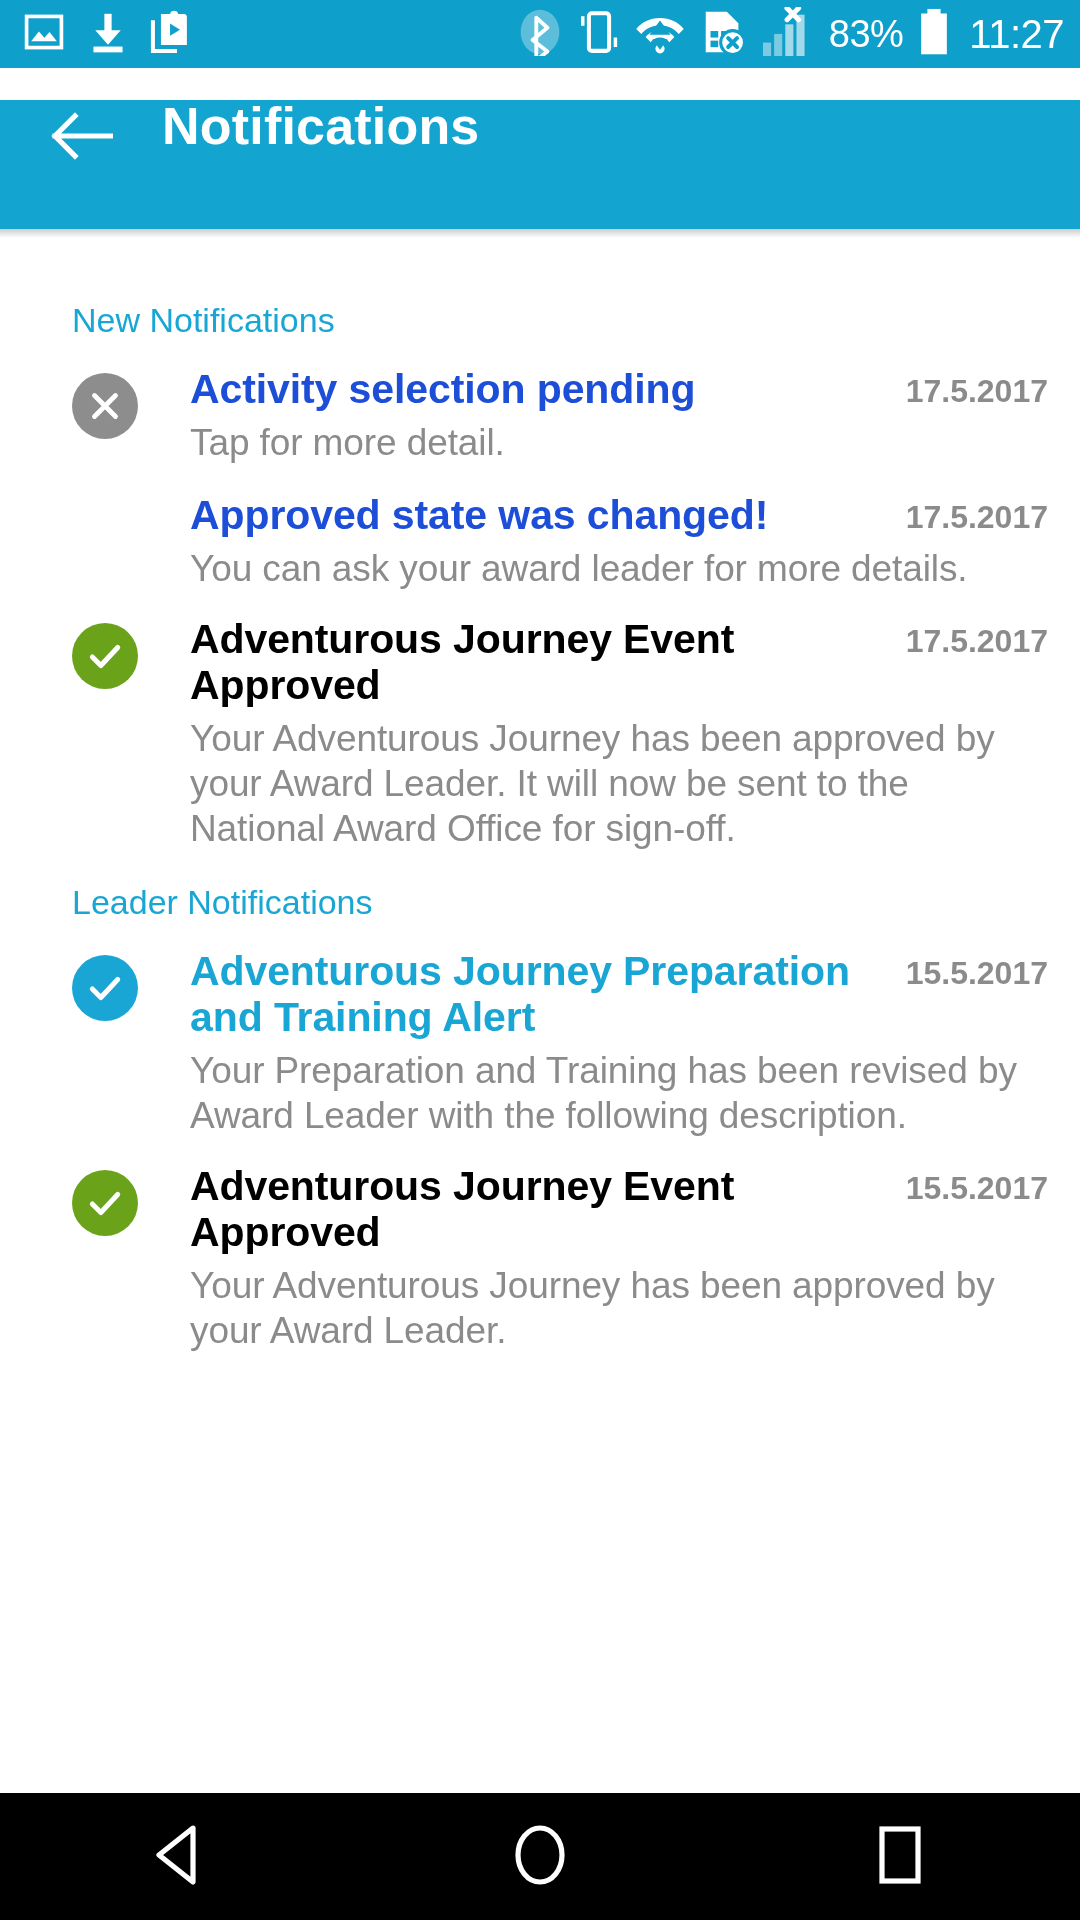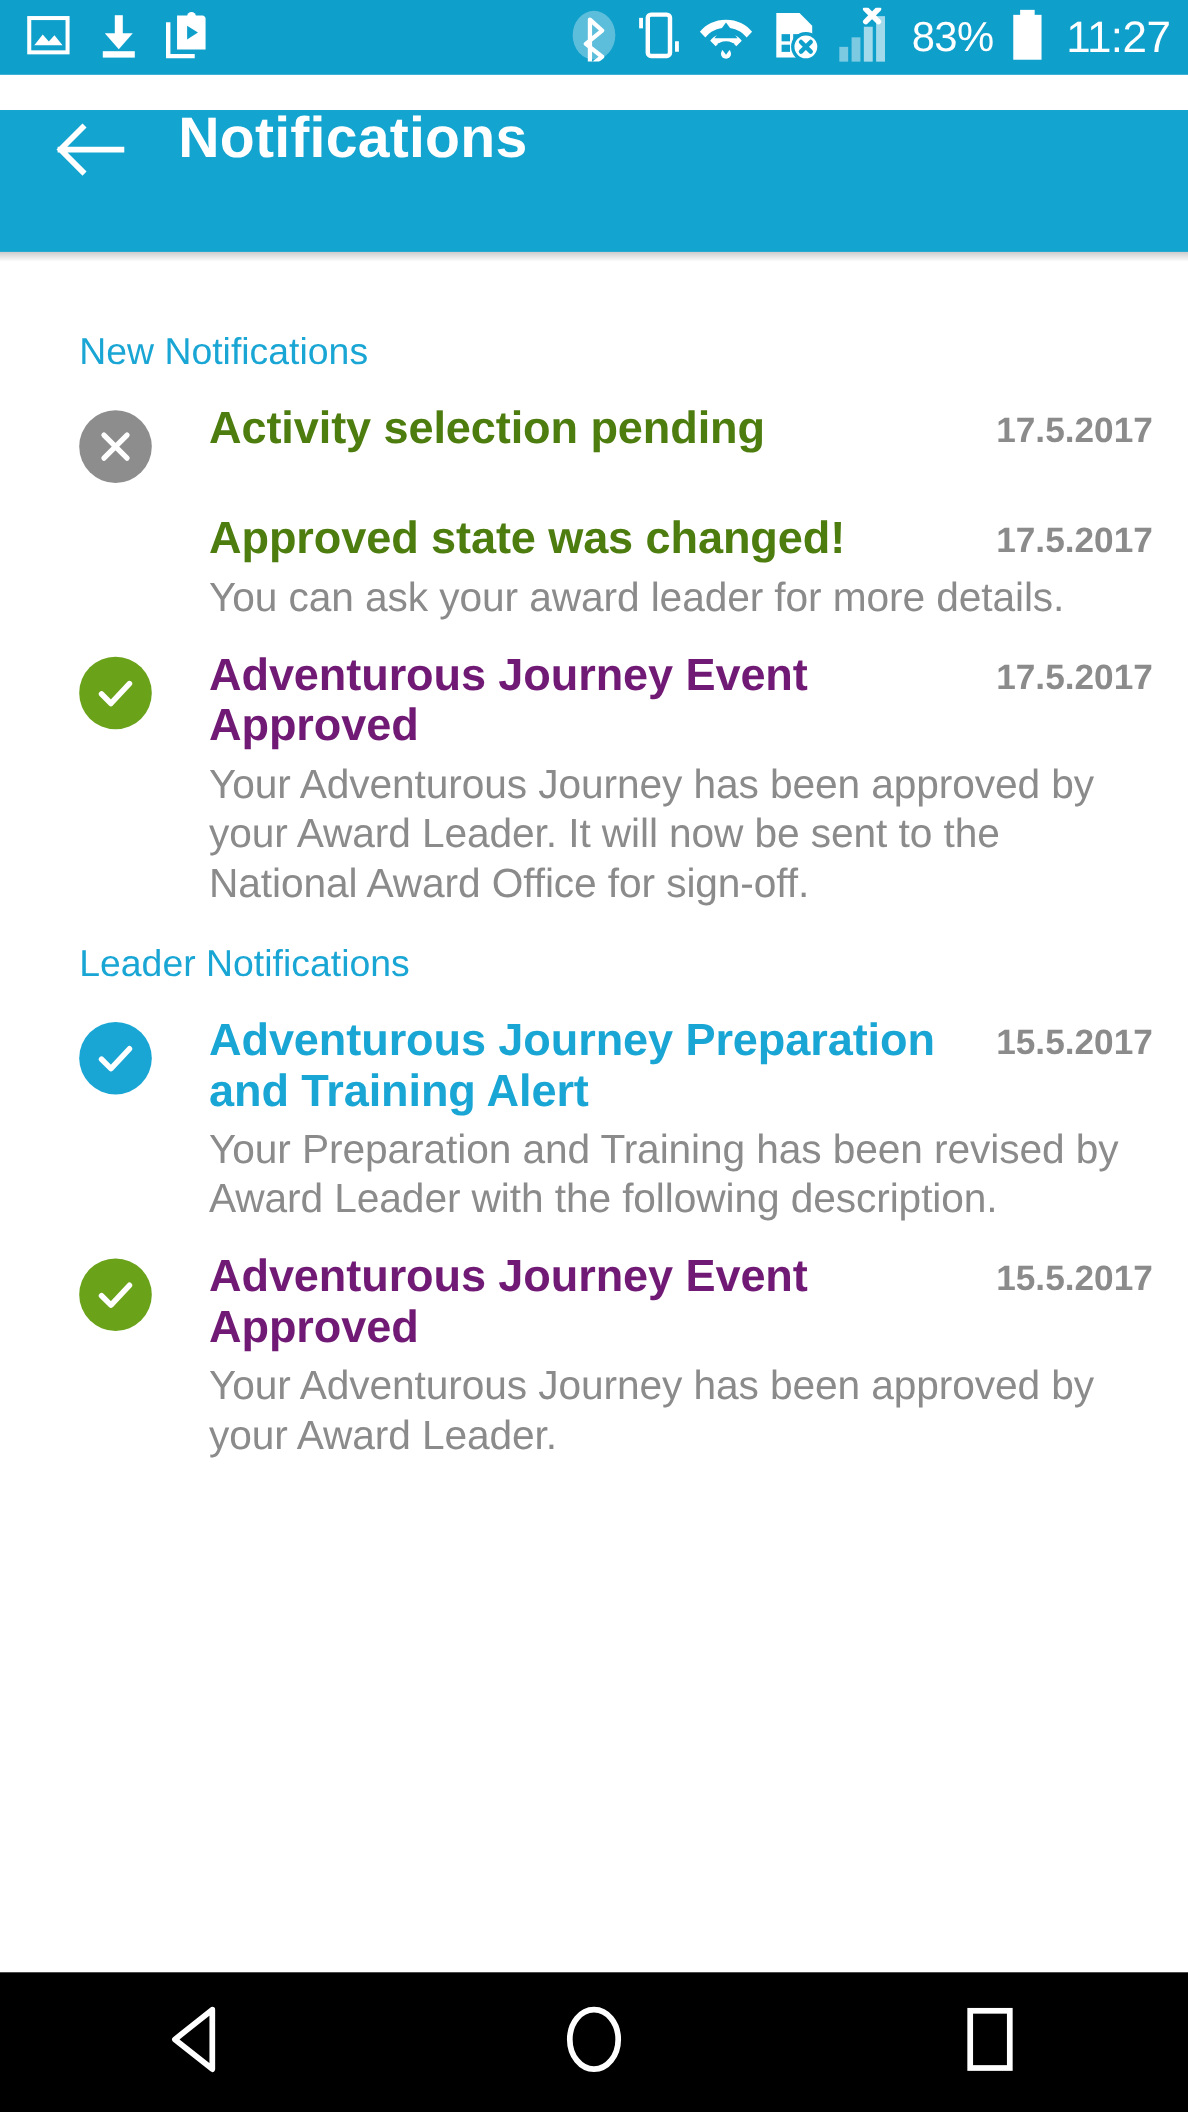--- a/index.html
+++ b/index.html
@@ -127,22 +127,22 @@
     gap:18px;
   }
   .notif-title {
     font-size:41px;
     font-weight:700;
     line-height:1.12;
     letter-spacing:-0.1px;
     flex:1 1 auto;
     min-width:0;
   }
-  .notif-title.red   { color:#4d7c0f; }
-  .notif-title.green { color:#701a75; }
+  .notif-title.red   { color:#1d4ed8; }
+  .notif-title.green { color:#000000; }
   .notif-title.blue  { color:#19a6d4; }
   .notif-date {
     color:#8b8b8b;
     font-size:32px;
     font-weight:700;
     line-height:1.25;
     white-space:nowrap;
     flex:0 0 auto;
     padding-top:4px;
   }
@@ -287,20 +287,21 @@
             <svg width="36" height="36" viewBox="0 0 24 24">
               <path d="M5 5l14 14M19 5L5 19" stroke="#fff" stroke-width="3.2" stroke-linecap="round"></path>
             </svg>
           </span>
         </div>
         <div class="notif-body">
           <div class="notif-headrow">
             <div class="notif-title red">Activity selection pending</div>
             <div class="notif-date">17.5.2017</div>
           </div>
+          <div class="notif-text">Tap for more detail.</div>
         </div>
       </div>
 
       <div class="notif no-icon">
         <div class="notif-icon-col"></div>
         <div class="notif-body">
           <div class="notif-headrow">
             <div class="notif-title red">Approved state was changed!</div>
             <div class="notif-date">17.5.2017</div>
           </div>

